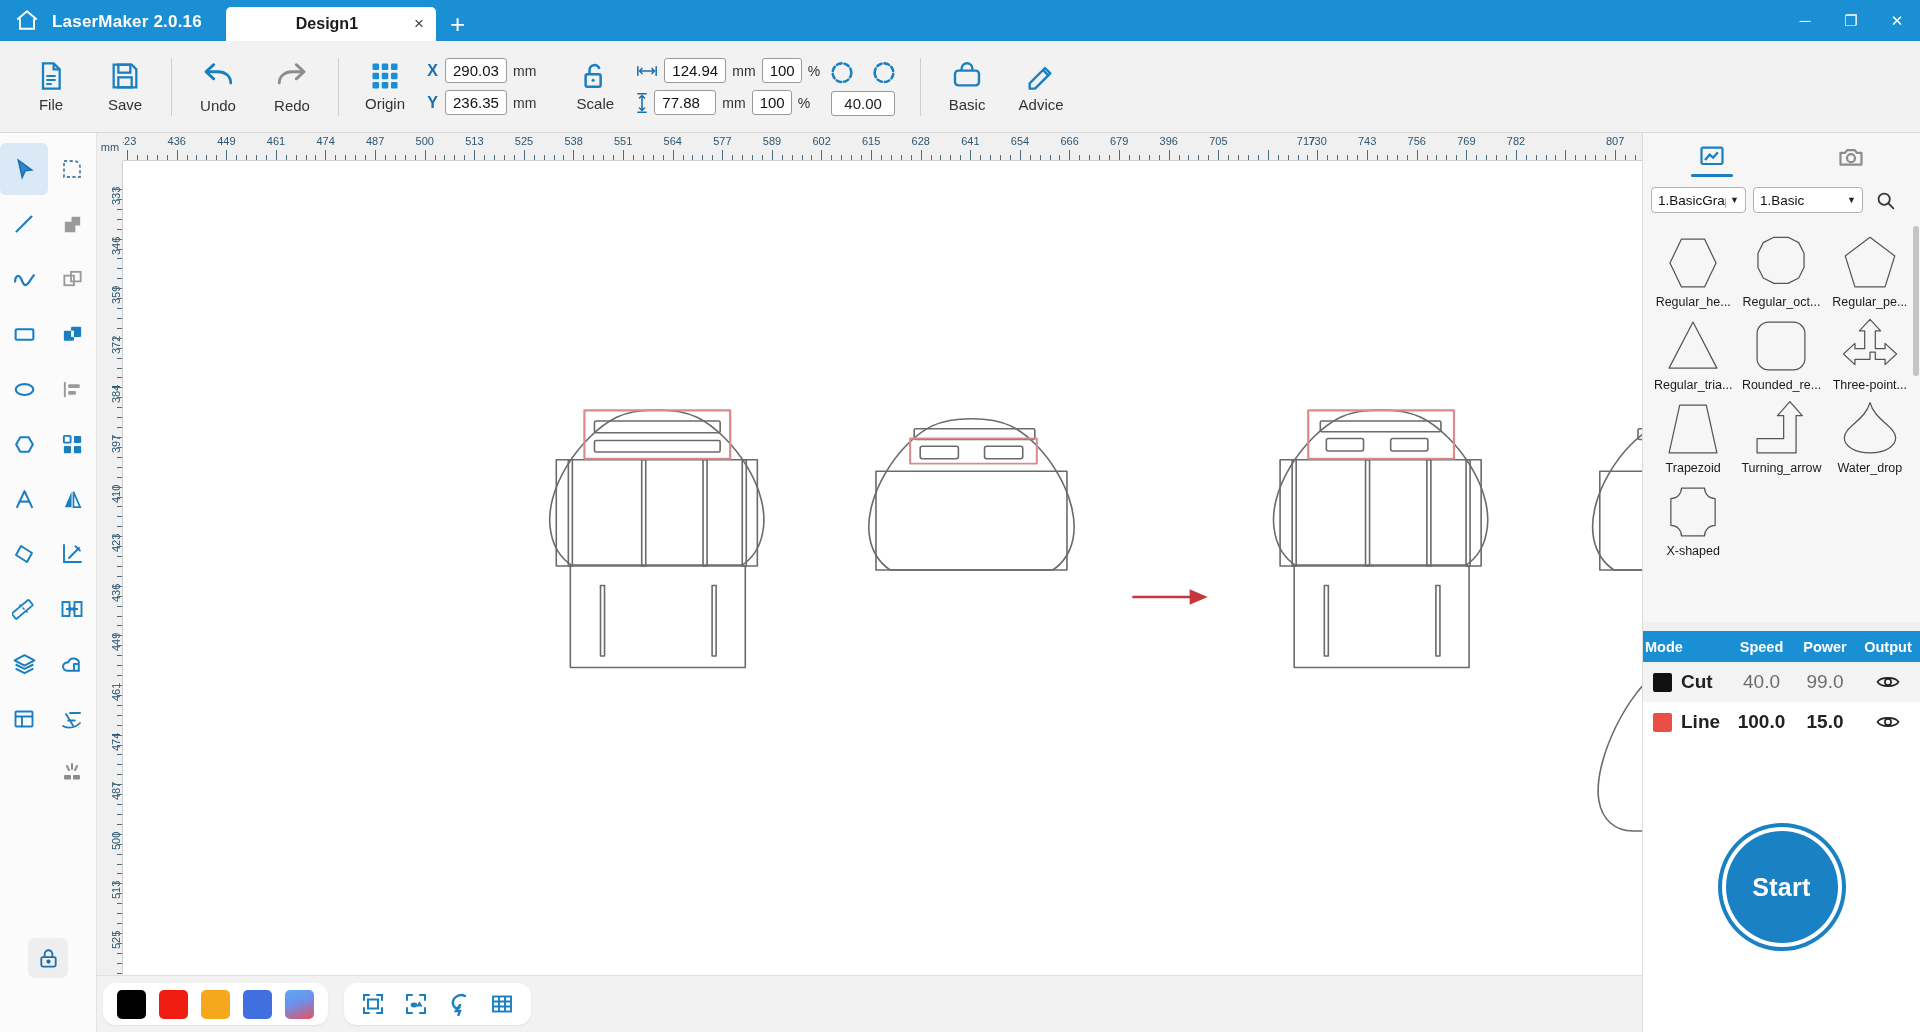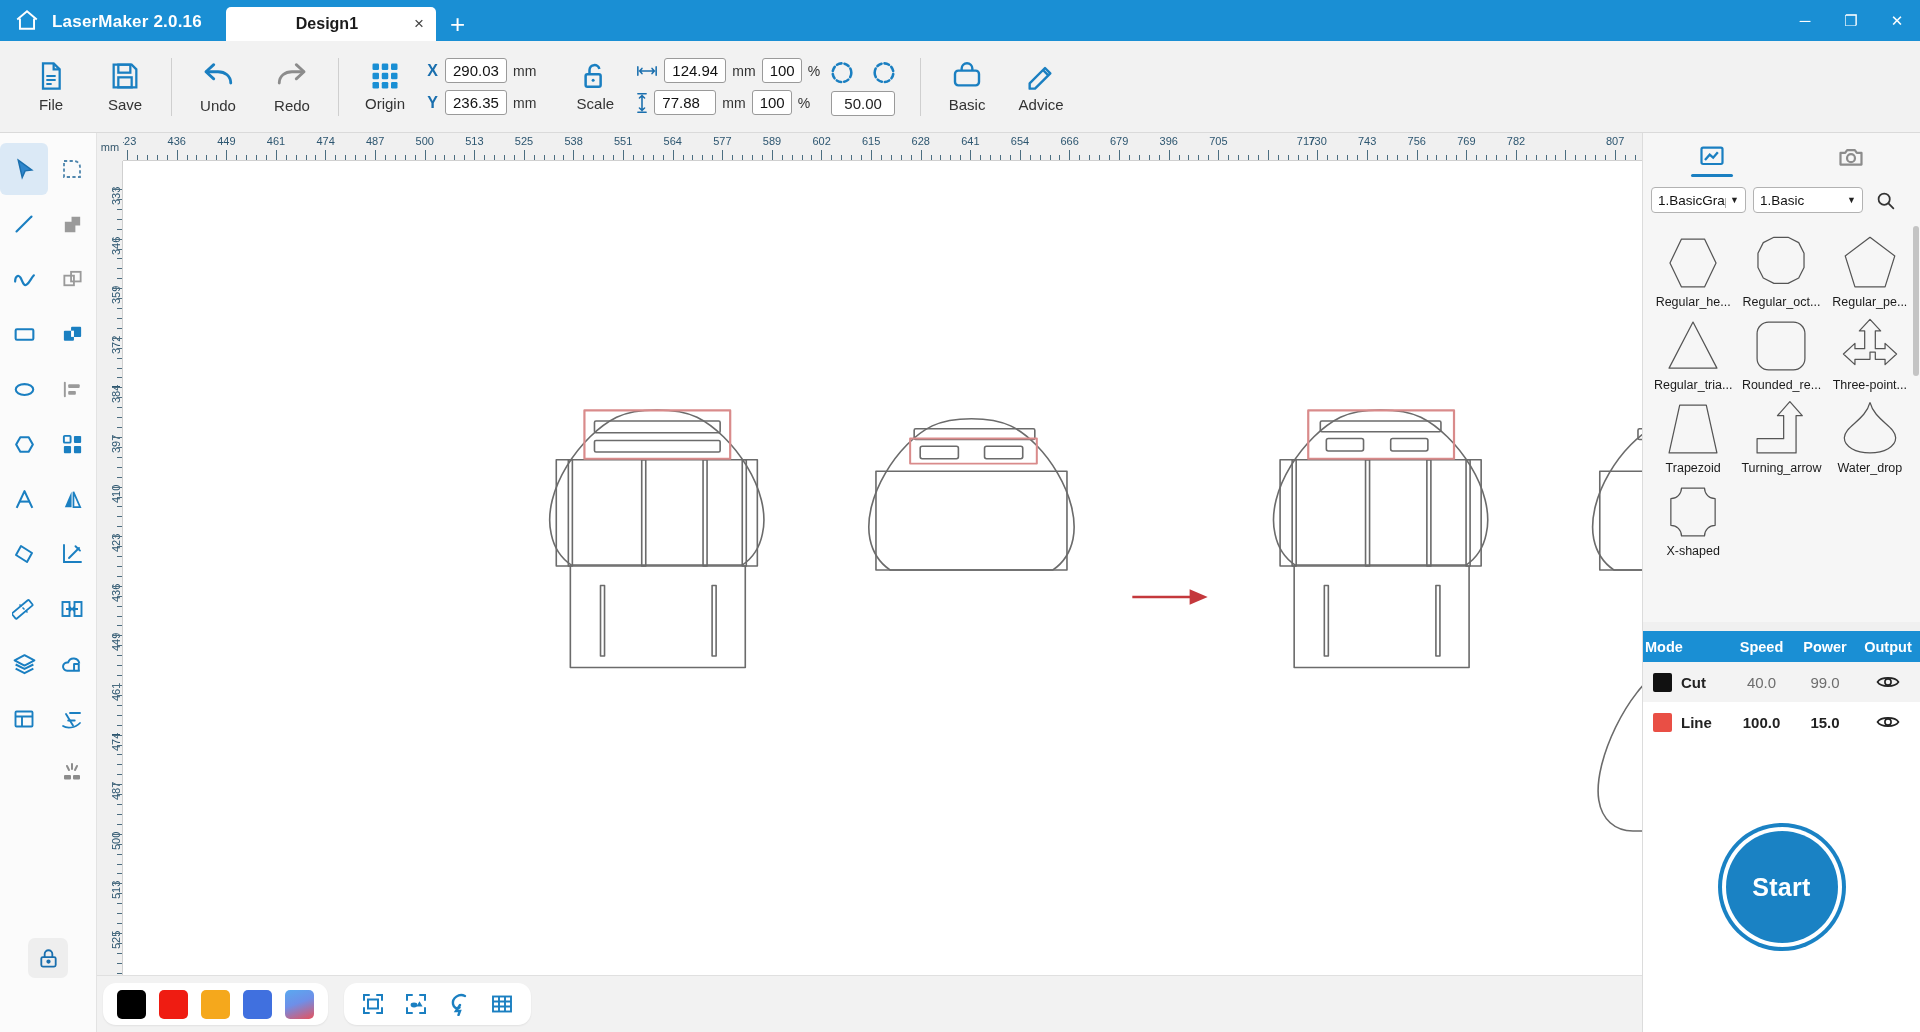--- a/index.html
+++ b/index.html
@@ -116,21 +116,21 @@
     background:#f6f6f6; flex:0 0 auto; height:400px; overflow:hidden; position:relative;
     display:grid; grid-template-columns:repeat(3,1fr); padding:4px 6px 0 6px; align-content:start;
   }
   .lib-cell{ display:flex; flex-direction:column; align-items:center; cursor:pointer; padding-top:6px;}
   .lib-cell .nm{ font-size:12.5px; color:#1b1b1b; margin-top:1px; }
   .lib-scroll{ position:absolute; right:1px; top:4px; width:6px; height:150px; background:#c4c4c4; border-radius:3px;}
   .lib-divider{ height:9px; background:#f0f0f0; }
 
   .layers{ background:#fff; }
   .lay-head{ display:flex; background:#1a8fd4; color:#fff; font-weight:bold; font-size:14.5px; height:31px; align-items:center;}
-  .lay-row{ display:flex; height:40px; align-items:center; font-size:15px; }
+  .lay-row{ display:flex; height:40px; align-items:center; font-size:19px; }
   .lay-row.alt{ background:#f3f3f3; }
   .c-mode{ width:86px; display:flex; align-items:center; gap:9px; padding-left:10px;}
   .c-speed{ width:65px; text-align:center;}
   .c-power{ width:62px; text-align:center;}
   .c-out{ flex:1; display:flex; align-items:center; justify-content:center;}
   .chip{ width:19px;height:19px;border-radius:2px;}
   .dim{ color:#6d6d6d;}
 
   .start-area{ flex:1; background:#fff; display:flex; align-items:center; justify-content:center; }
   .start-btn{
@@ -277,21 +277,21 @@
         <svg viewBox="0 0 24 24" width="28" height="28" fill="none" stroke="#1a7fc1" stroke-width="2.2" stroke-linecap="round" stroke-dasharray="4 2.6">
           <circle cx="12" cy="12.6" r="8"></circle>
         </svg>
       </span>
       <span class="icon-btn">
         <svg viewBox="0 0 24 24" width="28" height="28" fill="none" stroke="#1a7fc1" stroke-width="2.2" stroke-linecap="round" stroke-dasharray="4 2.6">
           <circle cx="12" cy="12.6" r="8" transform="scale(-1,1) translate(-24,0)"></circle>
         </svg>
       </span>
     </div>
-    <span class="angle-box">50.00</span>
+    <span class="angle-box">40.00</span>
   </div>
 
   <div class="rb-sep" style="margin-left:22px"></div>
 
   <div class="rb-item">
     <svg viewBox="0 0 24 24" width="32" height="32" fill="none" stroke="#1a7fc1" stroke-width="1.8">
       <rect x="3" y="8" width="18" height="11" rx="2.5"></rect>
       <path d="M8 8V6.4a4 4 0 0 1 8 0V8"></path>
     </svg>
     <span class="lbl">Basic</span>

